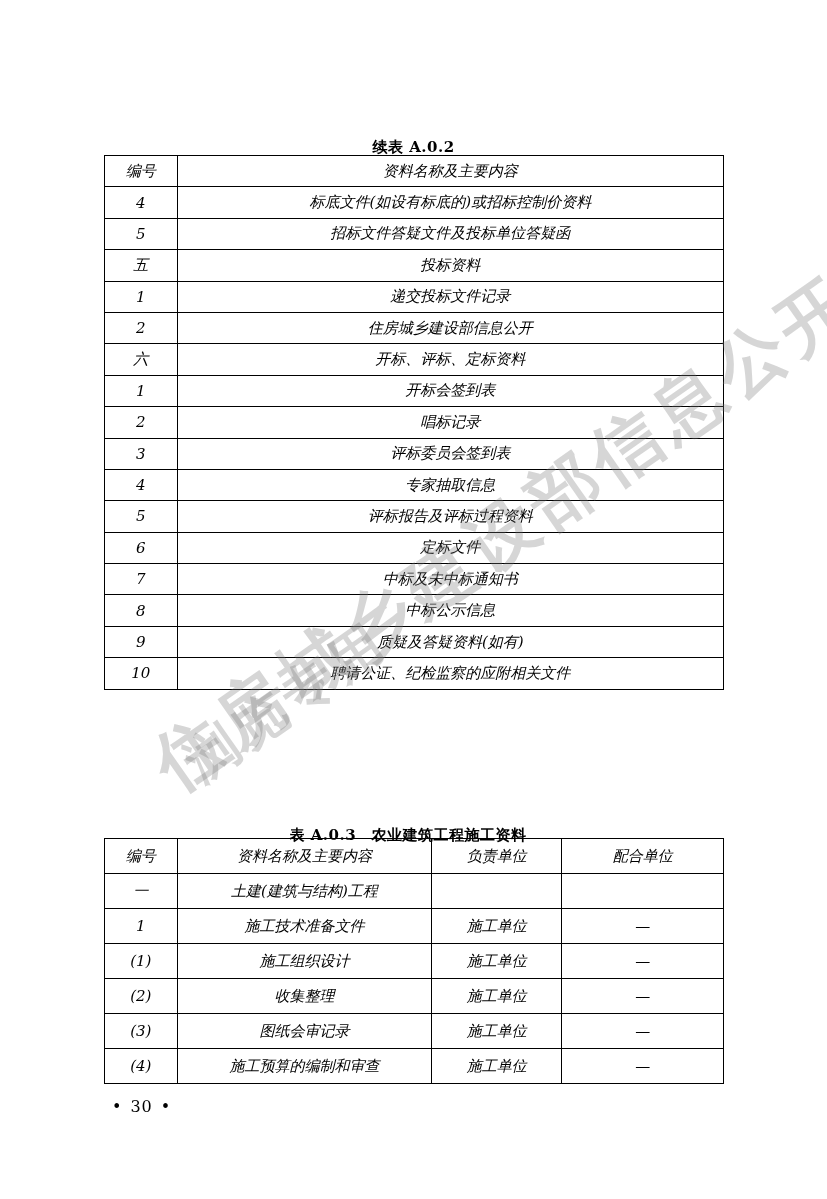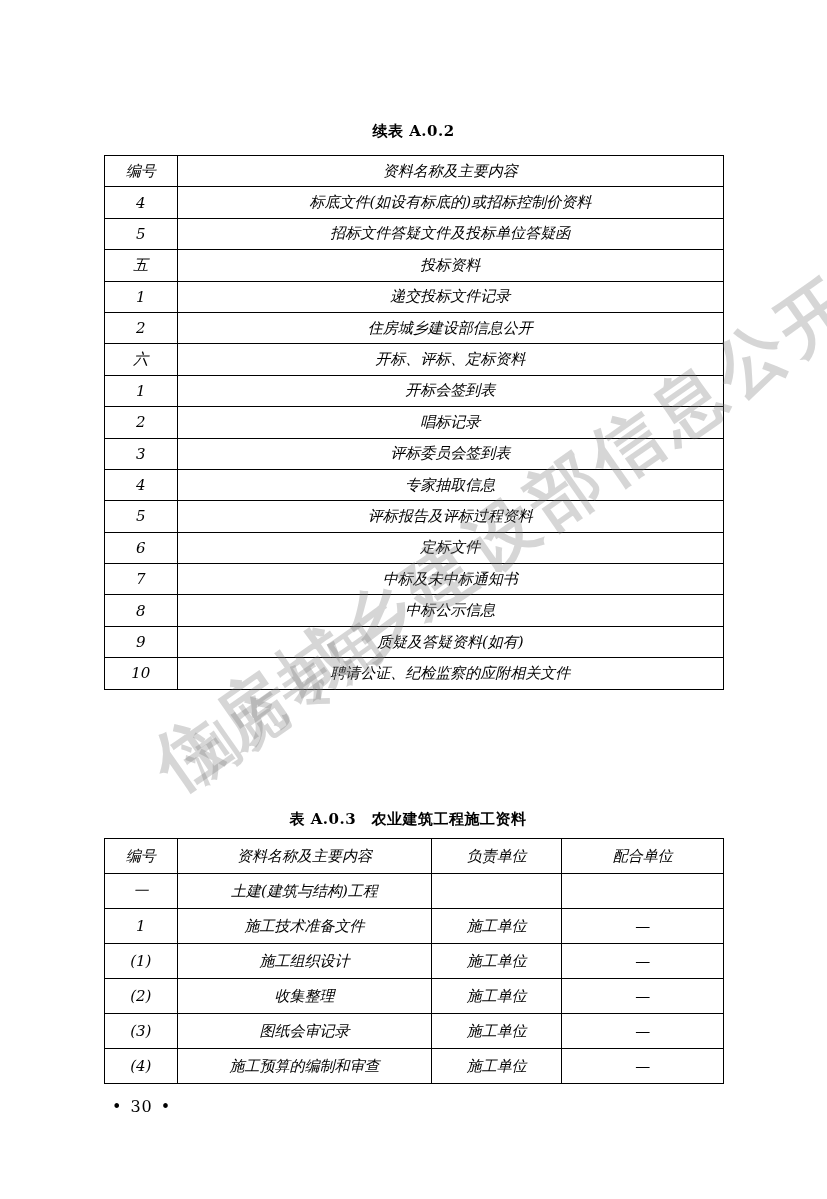--- a/index.html
+++ b/index.html
@@ -55,21 +55,21 @@
     letter-spacing: 6px;
     transform: rotate(-35deg);
   }
 
   
   .tbl-caption {
     text-align: center;
     font-size: 15px;
     font-weight: bold;
     letter-spacing: 0.5px;
-    margin: 0;
+    margin: 16px;
   }
   .caption-cont {
     position: absolute;
     left: 0;
     top: 122px;
     width: 827px;
   }
   .caption-a03 {
     position: absolute;
     left: 0;

